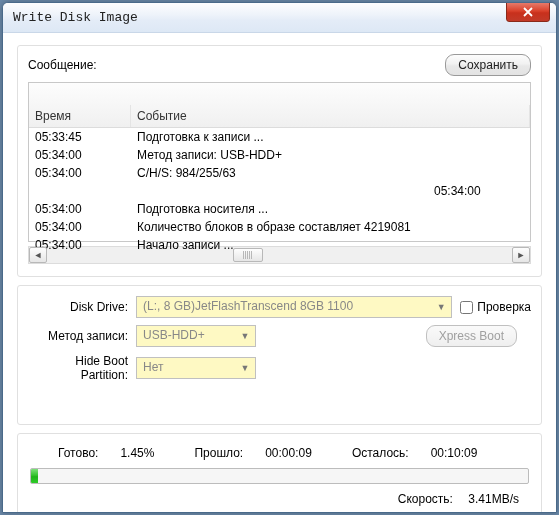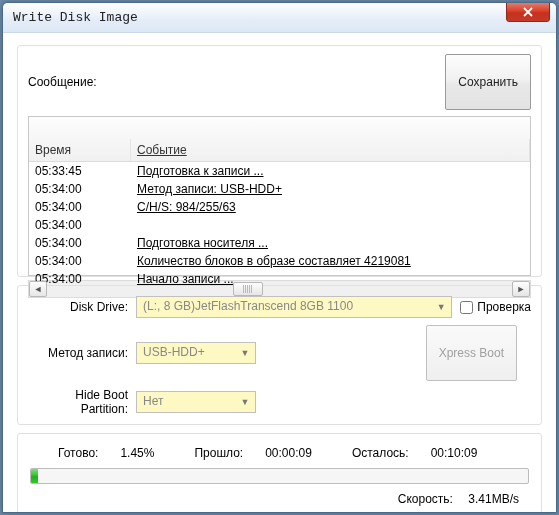--- a/index.html
+++ b/index.html
@@ -7,29 +7,29 @@
   .window { width: 555px; height: 511px; margin: 2px; background: #fff; border: 1px solid #4a6a8a; border-radius: 6px 6px 0 0; box-shadow: 0 0 6px rgba(0,0,0,0.3); overflow: hidden; position: relative; }
   .titlebar { height: 30px; background: linear-gradient(to bottom, #fdfdfe 0%, #eef3fa 40%, #e4ecf7 60%, #dde8f5 100%); display: flex; align-items: center; padding: 0 6px 0 10px; border-bottom: 1px solid #c9d7e8; }
   .titlebar .title { flex: 1; color: #222; font-size: 13px; font-family: Liberation Mono, monospace; }
   .close-btn { width: 44px; height: 20px; background: linear-gradient(to bottom, #e67a6a 0%, #d9402a 45%, #c8301c 55%, #c23a28 100%); border: 1px solid #8a2a1a; border-radius: 0 0 3px 3px; color: #fff; display: flex; align-items: center; justify-content: center; margin-top: -11px; font-size: 11px; cursor: pointer; }
   .close-btn svg { width: 10px; height: 10px; }
   .content { padding: 12px 14px 10px 14px; background: #fff; height: calc(100% - 30px); }
   .group { border: 1px solid #e0e0e0; border-radius: 3px; padding: 8px 10px 10px 10px; margin-bottom: 8px; }
   .grp1 { height: 232px; }
   .rowflex { display: flex; align-items: center; margin-bottom: 6px; }
   .msglabel { flex: 1; }
-  .btn { background: linear-gradient(to bottom, #fdfdfd, #f1f1f1 45%, #e8e8e8 55%, #e3e3e3); border: 1px solid #9a9a9a; border-radius: 2px; padding: 20px 12px; min-width: 70px; text-align: center; cursor: pointer; color: #222; }
+  .btn { background: linear-gradient(to bottom, #fdfdfd, #f1f1f1 45%, #e8e8e8 55%, #e3e3e3); border: 1px solid #9a9a9a; border-radius: 9px; padding: 3px 12px; min-width: 70px; text-align: center; cursor: pointer; color: #222; }
   .btn[disabled] { color: #a0a0a0; border-color: #c0c0c0; background: linear-gradient(to bottom,#fafafa,#efefef); cursor: default; }
   .listv { border: 1px solid #c8c8c8; height: 160px; background: #fff; }
   .lvhead { display: flex; background: linear-gradient(to bottom,#fdfdfd,#f0f0f0); border-bottom: 1px solid #dcdcdc; }
   .lvhead .col { padding: 4px 6px; border-right: 1px solid #e4e4e4; color: #333; margin-top: 22px; }
   .col-time { width: 102px; }
-  .col-event { flex: 1; text-decoration: underline; }
+  .col-event { flex: 1; }
   .lvbody { height: 138px; overflow: hidden; }
-  .lvrow { display: flex; padding: 1px 0; }
+  .lvrow { display: flex; padding: 1px 0; justify-content: flex-end; }
   .lvrow .cell { padding: 1px 6px; color: #000; white-space: nowrap; overflow: hidden; }
   .scroll { height: 18px; background: #f0f0f0; border: 1px solid #dcdcdc; display: flex; align-items: center; margin-top: 4px; }
   .sbtn { width: 18px; height: 16px; background: linear-gradient(to bottom,#fdfdfd,#e6e6e6); border: 1px solid #b8b8b8; border-radius: 2px; display: flex; align-items: center; justify-content: center; color: #555; font-size: 9px; }
   .strack { flex: 1; position: relative; height: 14px; }
   .sthumb { position: absolute; left: 40%; top: 0; width: 30px; height: 14px; background: linear-gradient(to bottom,#fdfdfd,#e6e6e6); border: 1px solid #b8b8b8; border-radius: 2px;}
   .sgrip { width: 10px; height: 8px; margin: 2px auto; background: repeating-linear-gradient(to right, #b8b8b8 0 1px, transparent 1px 2px); }
   .formrow { display: flex; align-items: center; margin-bottom: 7px; }
   .flabel { width: 108px; text-align: right; padding-right: 8px; color: #000; }
   .combo, .txt { flex: 1; height: 22px; border: 1px solid #c0c0c0; background: #fff; padding: 2px 20px 2px 6px; position: relative; color: #555; overflow: hidden; white-space: nowrap; }
   .combo.dis, .txt.dis { background: #fef9c3; color: #888; }

